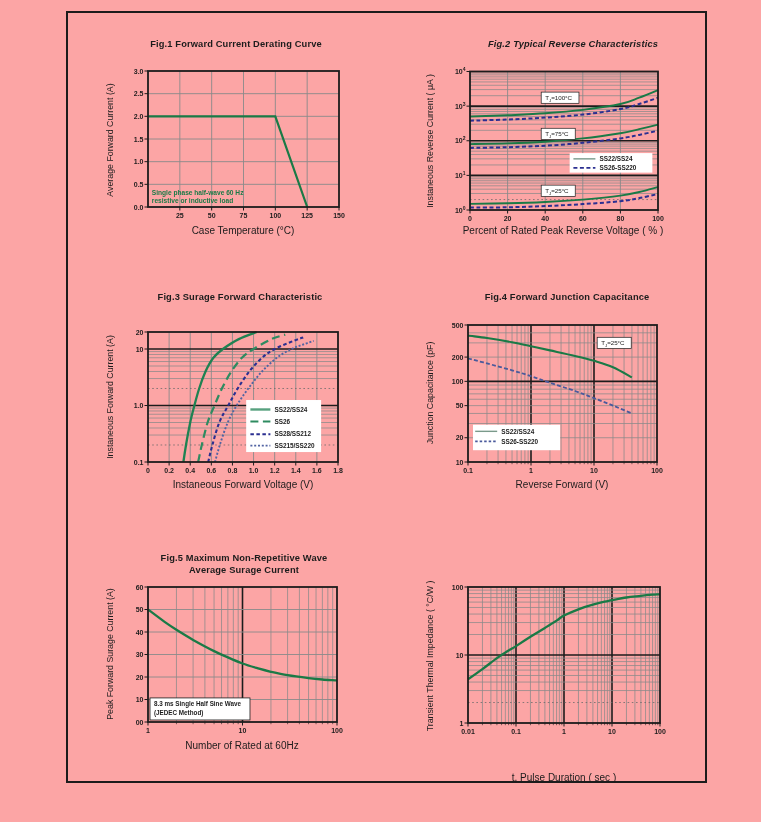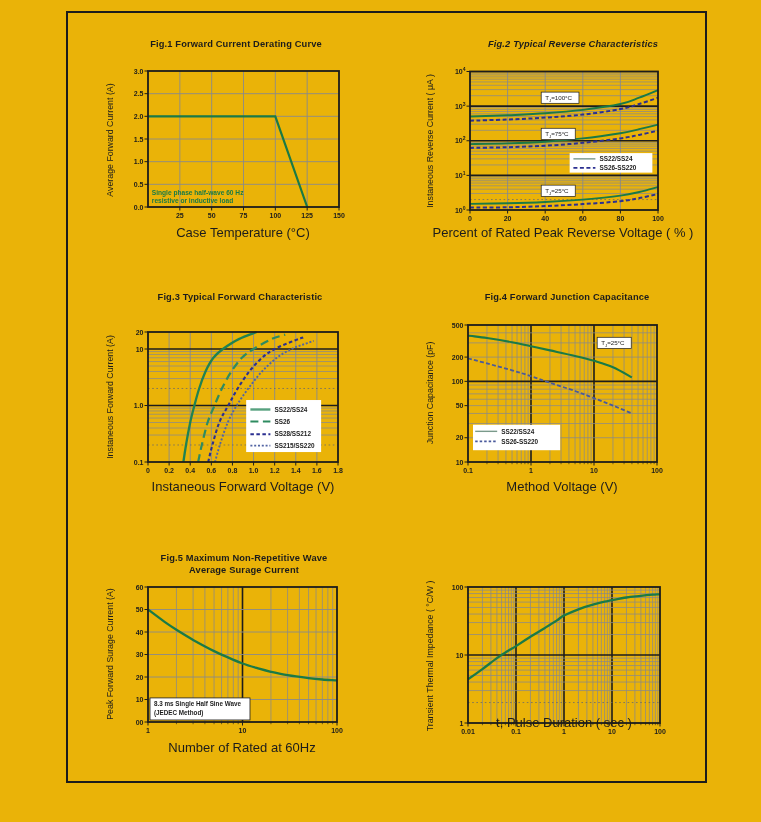--- a/index.html
+++ b/index.html
@@ -1,23 +1,23 @@
 <!DOCTYPE html>
 <html><head>
 <meta charset="utf-8">
 <style>
   html,body{margin:0;padding:0;background:#ffffff;}
-  .page{position:relative;width:761px;height:822px;background:#eab308;
+  .page{position:relative;width:761px;height:822px;background:#fca5a5;
         font-family:"Liberation Sans",sans-serif;color:#1c1c1c;overflow:hidden;}
   .page-border{position:absolute;left:66px;top:11px;width:641px;height:772px;
         border:2.4px solid #1c1c1c;box-sizing:border-box;}
   #charts{position:absolute;left:0;top:0;}
   .fig-title{position:absolute;font-size:9.3px;font-weight:bold;text-align:center;
         letter-spacing:.15px;white-space:nowrap;width:280px;}
-  .axis-x{position:absolute;font-size:13px;text-align:center;white-space:nowrap;width:280px;}
+  .axis-x{position:absolute;font-size:10px;text-align:center;white-space:nowrap;width:280px;}
   .axis-y{position:absolute;font-size:8.8px;text-align:center;white-space:nowrap;
         transform:rotate(-90deg);transform-origin:0 0;}
   svg text{font-family:"Liberation Sans",sans-serif;}
 </style>
 </head>
 <body>
 
 <div class="page">
   <div class="page-border"></div>
 
@@ -505,31 +505,31 @@
         <text x="463.5" y="589.5" font-size="7" font-weight="bold" fill="#1c1c1c" text-anchor="end">100</text>
         <line x1="464.5" x2="468" y1="655" y2="655" stroke="#1c1c1c" stroke-width="1"></line>
         <text x="463.5" y="657.5" font-size="7" font-weight="bold" fill="#1c1c1c" text-anchor="end">10</text>
         <line x1="464.5" x2="468" y1="723" y2="723" stroke="#1c1c1c" stroke-width="1"></line>
         <text x="463.5" y="725.5" font-size="7" font-weight="bold" fill="#1c1c1c" text-anchor="end">1</text>
       </g>
     </svg>
 
   <div class="fig-title" style="left:96px;top:39px;">Fig.1  Forward Current Derating Curve</div>
   <div class="fig-title" style="left:433px;top:39px;font-style:italic;">Fig.2  Typical Reverse Characteristics</div>
-  <div class="fig-title" style="left:100px;top:292px;">Fig.3  Typical Forward Characteristic</div>
+  <div class="fig-title" style="left:100px;top:292px;">Fig.3  Surage Forward Characteristic</div>
   <div class="fig-title" style="left:427px;top:292px;">Fig.4  Forward Junction Capacitance</div>
   <div class="fig-title" style="left:104px;top:553px;">Fig.5  Maximum Non-Repetitive Wave</div>
   <div class="fig-title" style="left:104px;top:565px;">Average Surage Current</div>
 
   <div class="axis-x" style="left:103px;top:225px;">Case Temperature (°C)</div>
   <div class="axis-x" style="left:103px;top:479px;">Instaneous Forward Voltage (V)</div>
   <div class="axis-x" style="left:423px;top:225px;">Percent of Rated Peak Reverse Voltage ( % )</div>
-  <div class="axis-x" style="left:422px;top:479px;">Method  Voltage (V)</div>
+  <div class="axis-x" style="left:422px;top:479px;">Reverse  Forward (V)</div>
   <div class="axis-x" style="left:102px;top:740px;">Number of Rated at 60Hz</div>
-  <div class="axis-x" style="left:424px;top:715px;">t, Pulse Duration ( sec )</div>
+  <div class="axis-x" style="left:424px;top:772px;">t, Pulse Duration ( sec )</div>
 
   <div class="axis-y" style="left:105px;top:216px;width:152px;">Average Forward Current (A)</div>
   <div class="axis-y" style="left:425px;top:222px;width:162px;">Instaneous Reverse Current ( μA )</div>
   <div class="axis-y" style="left:105px;top:473px;width:152px;">Instaneous Forward Current  (A)</div>
   <div class="axis-y" style="left:425px;top:464px;width:142px;">Junction Capacitance (pF)</div>
   <div class="axis-y" style="left:105px;top:731px;width:154px;">Peak Forward Surage Current (A)</div>
   <div class="axis-y" style="left:425px;top:740px;width:168px;">Transient Thermal Impedance ( °C/W )</div>
 </div>
 
 </body></html>

